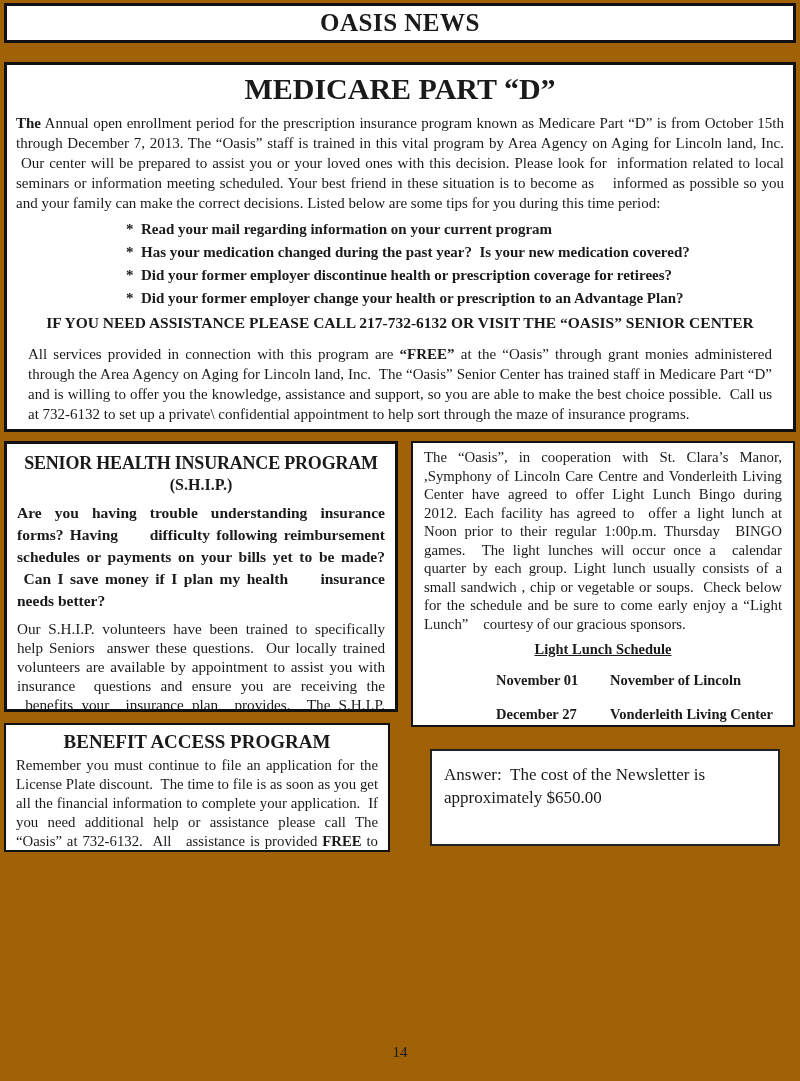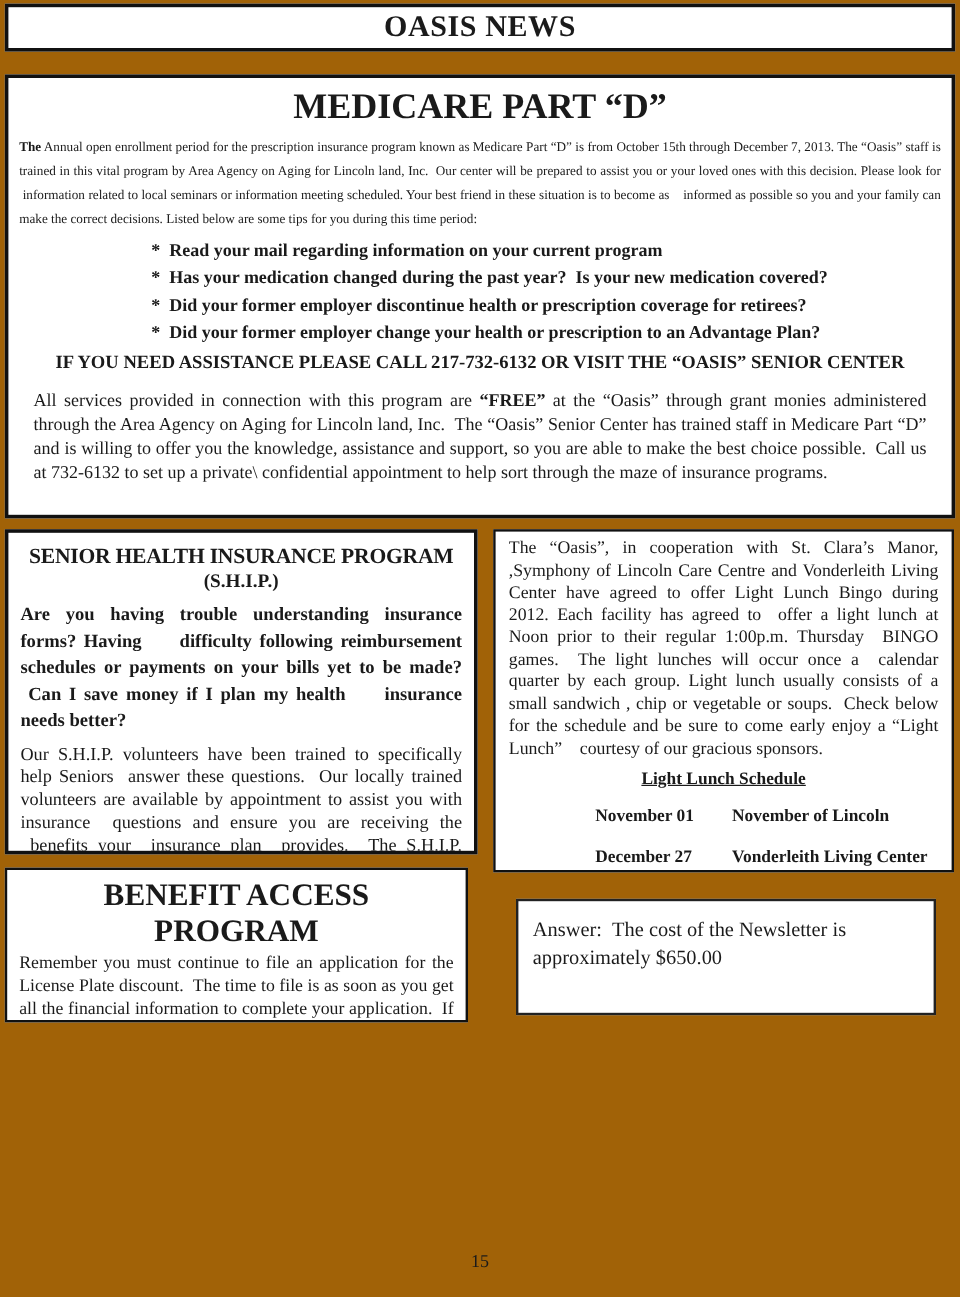--- a/index.html
+++ b/index.html
@@ -38,21 +38,21 @@
     left: 4px; top: 62px; width: 792px; height: 370px;
     border: 3px solid #111;
     padding: 5px 9px 4px 9px;
   }
   #medicare .sec-title {
     text-align: center; font-size: 30px; font-weight: bold;
     margin: 2px 0 7px 0;
   }
   .just { text-align: justify; }
   #medicare .intro {
-    font-size: 11px; line-height: 20px; margin: 0;
+    font-size: 15px; line-height: 20px; margin: 0;
   }
   #medicare ul.tips {
     list-style: none; margin: 9px 0 0 0; padding: 0 0 0 110px;
   }
   #medicare ul.tips li {
     font-weight: bold; font-size: 15px; line-height: 15px;
     margin-bottom: 8px;
   }
   #medicare .assist {
     text-align: center; font-weight: bold; font-size: 15.5px;
@@ -104,21 +104,21 @@
   }
   .sched-date { width: 114px; }
   .sched-venue { flex: 1; }
   
   #benefit {
     left: 4px; top: 723px; width: 386px; height: 129px;
     border: 2px solid #111;
     padding: 4px 10px 3px 10px;
   }
   #benefit .sec-title {
-    text-align: center; font-size: 26px; font-weight: bold;
+    text-align: center; font-size: 19px; font-weight: bold;
     margin: 2px 0 3px 0;
   }
   #benefit .benefit-body {
     font-size: 14.8px; line-height: 19px; margin: 0;
   }
   
   #answerbox {
     left: 430px; top: 749px; width: 350px; height: 97px;
     border: 2px solid #222;
     padding: 12px 12px;
@@ -176,15 +176,15 @@
 
   <div id="benefit" class="box">
     <div class="sec-title">BENEFIT ACCESS PROGRAM</div>
     <p class="benefit-body just"><span>Remember you must continue to file an application for the License Plate discount. &nbsp;The time to file is as soon as you get all the financial information to complete your application. &nbsp;If you need additional help or assistance please call The “Oasis” at 732-6132. &nbsp;All &nbsp;&nbsp;assistance is provided </span><b>FREE</b><span> to anyone.</span></p>
   </div>
 
   <div id="answerbox" class="box">
     <p class="answer-text">Answer: &nbsp;The cost of the Newsletter is approximately $650.00</p>
   </div>
 
-  <div id="pagenum">15</div>
+  <div id="pagenum">14</div>
 
 </div>
 
 </body></html>

